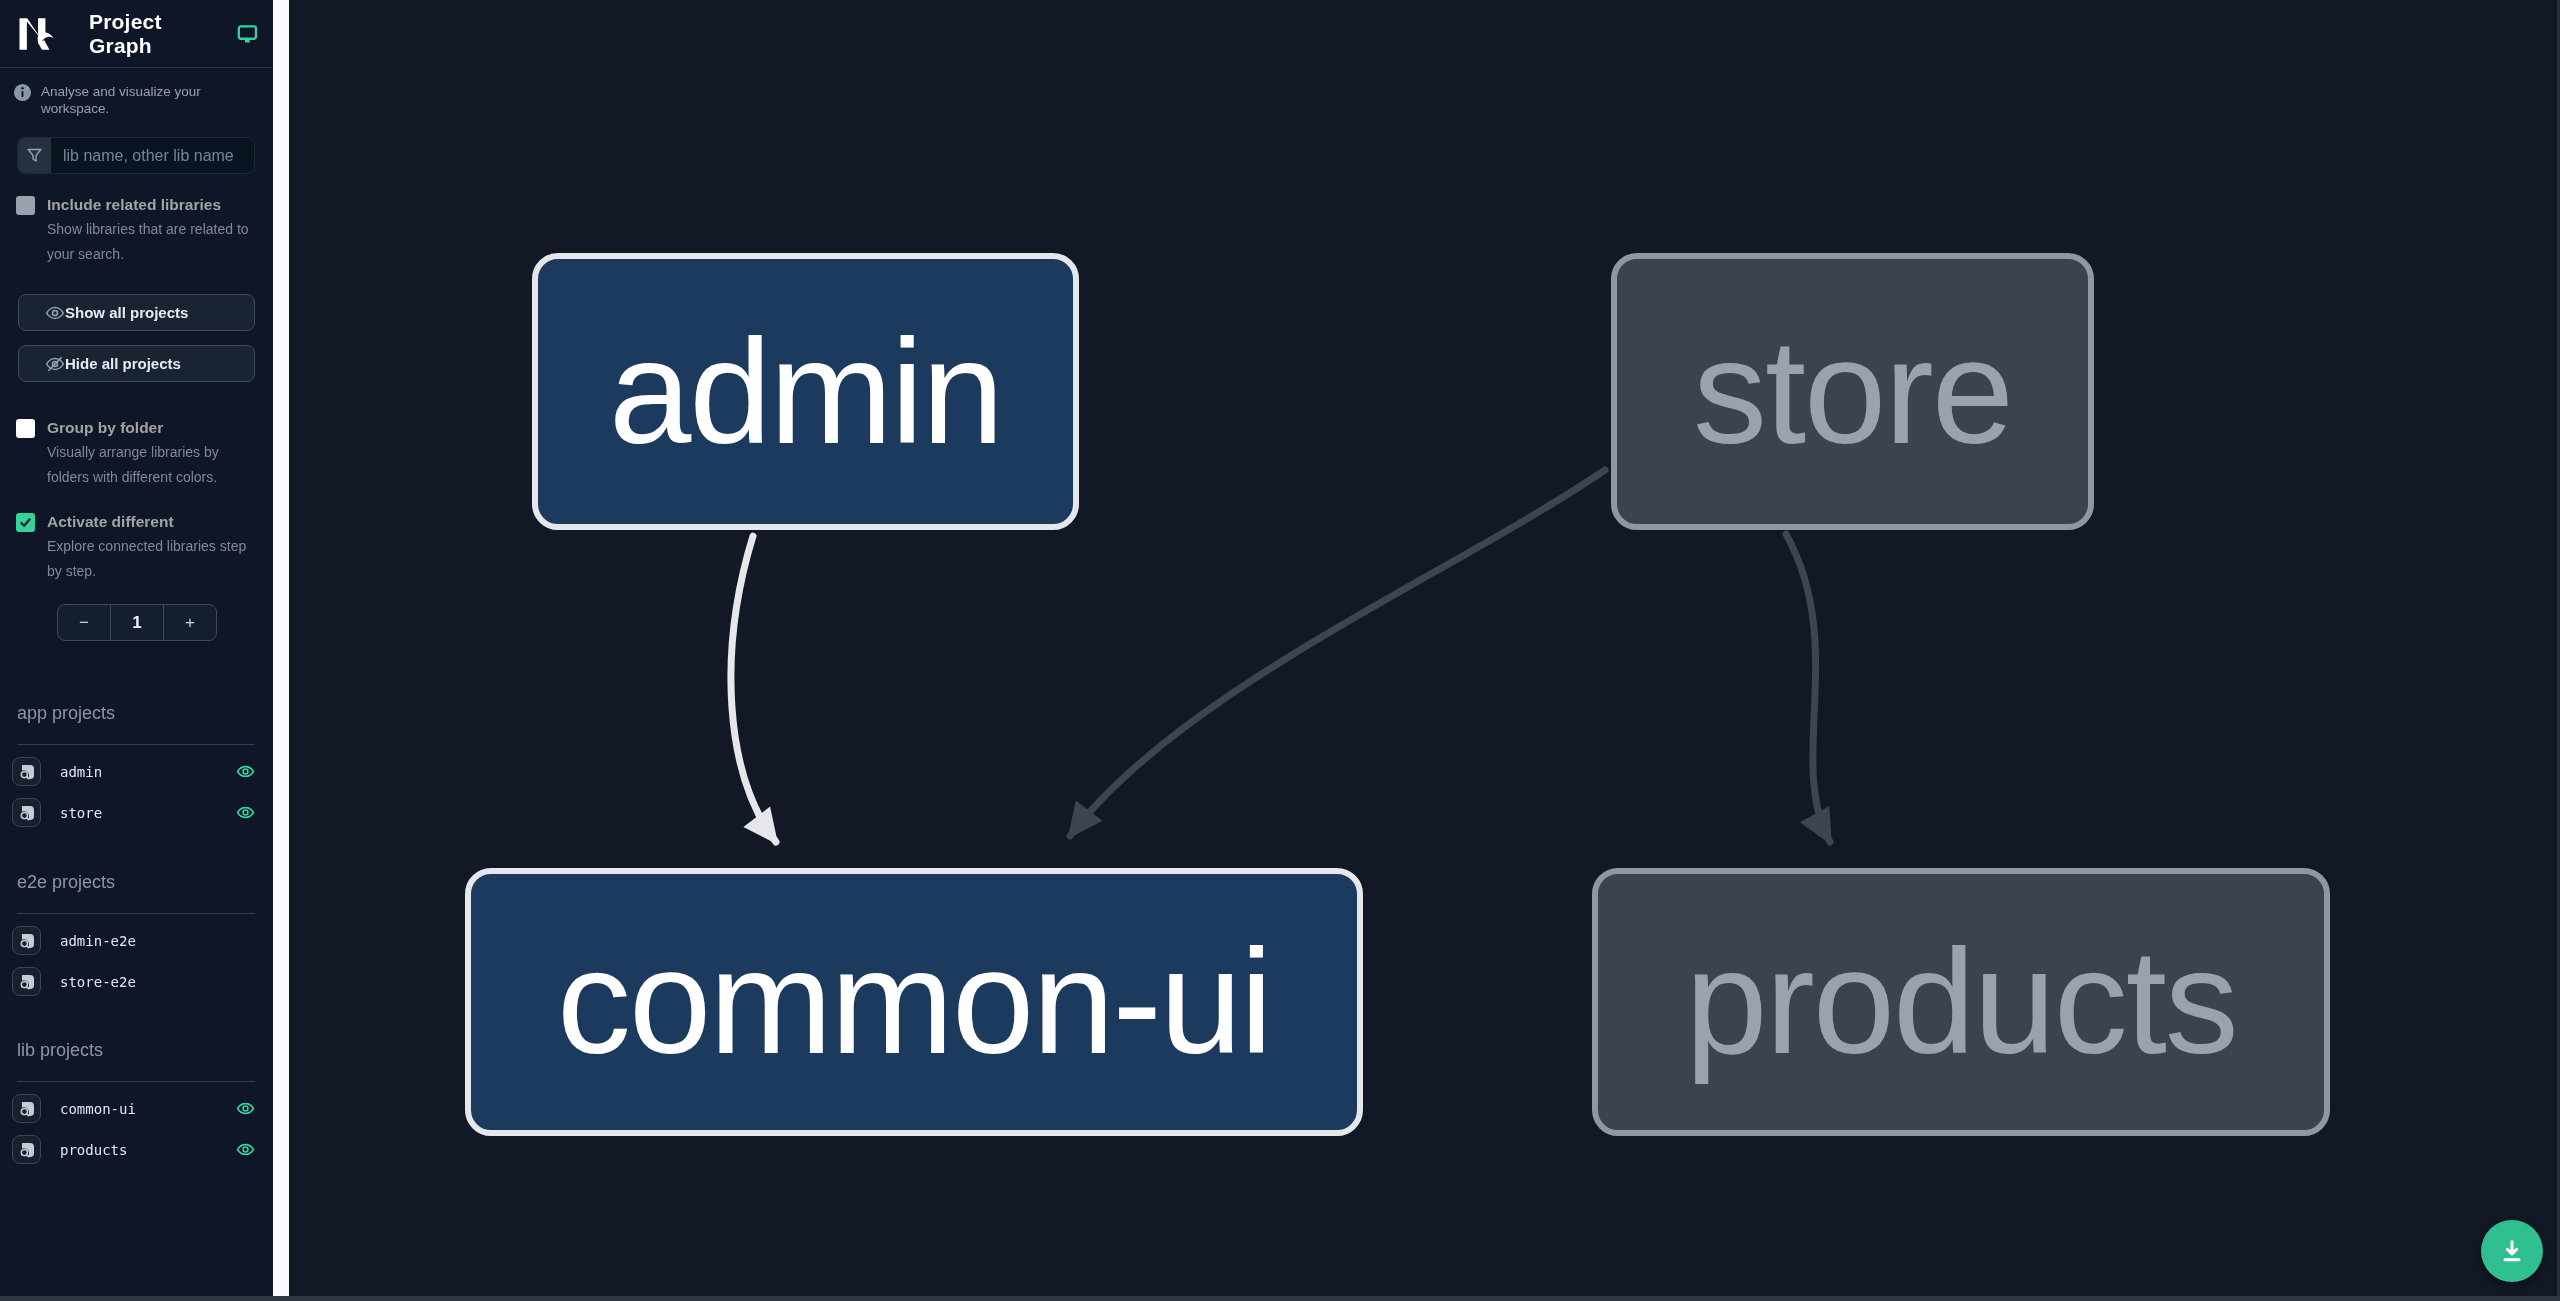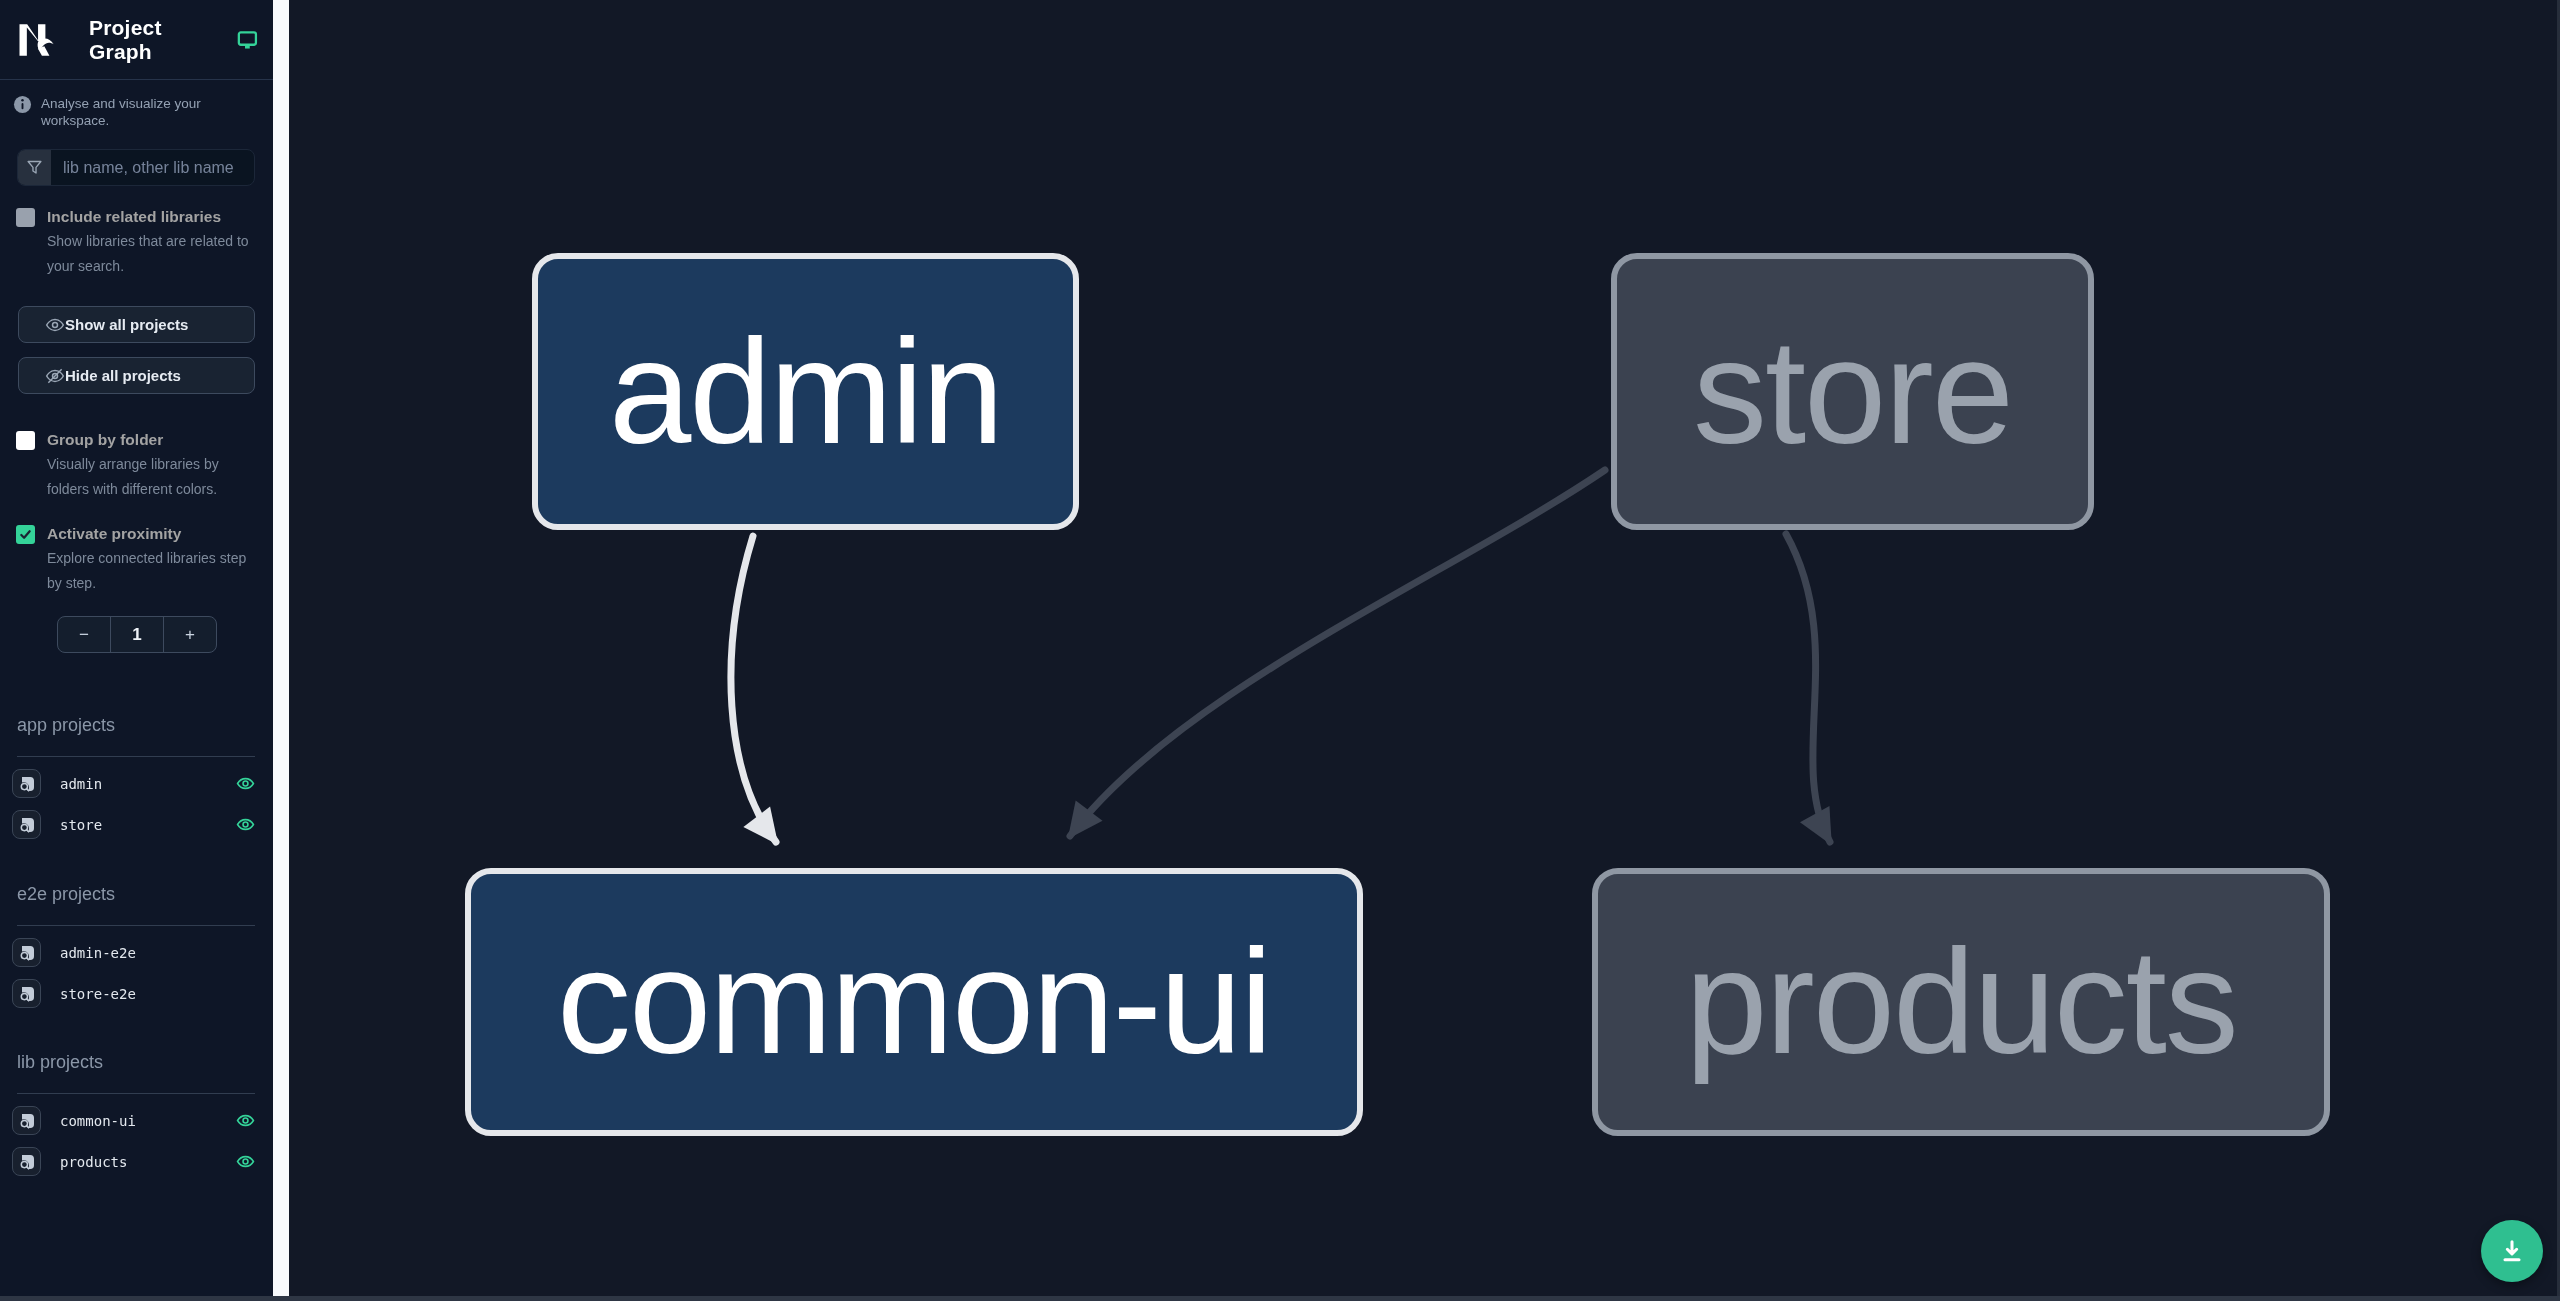--- a/index.html
+++ b/index.html
@@ -6,21 +6,21 @@
   *{box-sizing:border-box;}
   #stage{
     position:relative;width:2560px;height:1301px;overflow:hidden;
     font-family:"Liberation Sans",sans-serif;background:#121826;
   }
   
   .sidebar{
     position:absolute;left:0;top:0;width:273px;height:1301px;
     background:#0e1627;color:#e5e9f0;overflow:hidden;
   }
-  .sb-header{height:80px;border-bottom:1px solid #26334a;display:flex;align-items:center;padding:0 14px 0 16px;}
+  .sb-header{height:68px;border-bottom:1px solid #26334a;display:flex;align-items:center;padding:0 14px 0 16px;}
   .sb-logo{width:42px;height:42px;flex:0 0 auto;}
   .sb-title{margin-left:31px;font-size:21px;font-weight:bold;color:#ffffff;letter-spacing:.2px;}
   .sb-monitor{margin-left:13px;width:24px;height:24px;}
   .sb-intro{display:flex;align-items:flex-start;gap:9px;margin:15px 16px 0 13px;color:#94a1b3;font-size:13.5px;line-height:17px;}
   .sb-intro svg{flex:0 0 auto;margin-top:0px;}
   .search{margin:20px 18px 0 17px;height:37px;border-radius:8px;display:flex;overflow:hidden;background:#0a1421;border:1px solid #1c2739;}
   .search .funnel-cell{width:33px;background:#27303e;display:flex;align-items:center;justify-content:center;flex:0 0 auto;}
   .search input{flex:1;min-width:0;background:transparent;border:none;outline:none;color:#dfe6ef;font-size:16px;padding:0 10px 0 12px;font-family:"Liberation Sans",sans-serif;}
   .search input::placeholder{color:#76839a;}
   .opt{display:grid;grid-template-columns:19px 1fr;column-gap:12px;margin:0 16px 0 16px;}
@@ -132,21 +132,21 @@
       </div>
     </div>
 
     <div class="opt" style="margin-top:22px;">
       <div class="box box-teal">
         <svg width="13" height="13" viewBox="0 0 14 14">
           <path d="M2.5 7.5l3 3 6-7" fill="none" stroke="#1b2433" stroke-width="2.4" stroke-linecap="round" stroke-linejoin="round"></path>
         </svg>
       </div>
       <div>
-        <div class="lbl">Activate proximity</div>
+        <div class="lbl">Activate different</div>
         <div class="desc">Explore connected libraries step by step.</div>
       </div>
     </div>
 
     <div class="stepper">
       <div>−</div>
       <div class="val">1</div>
       <div>+</div>
     </div>
 

